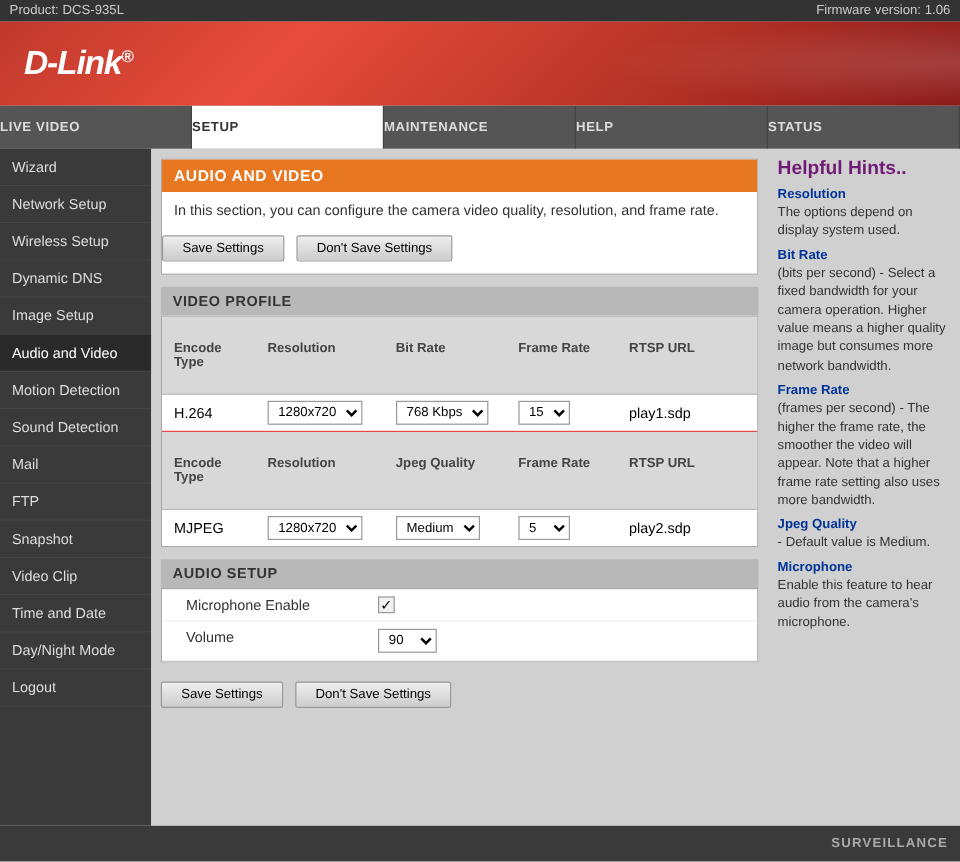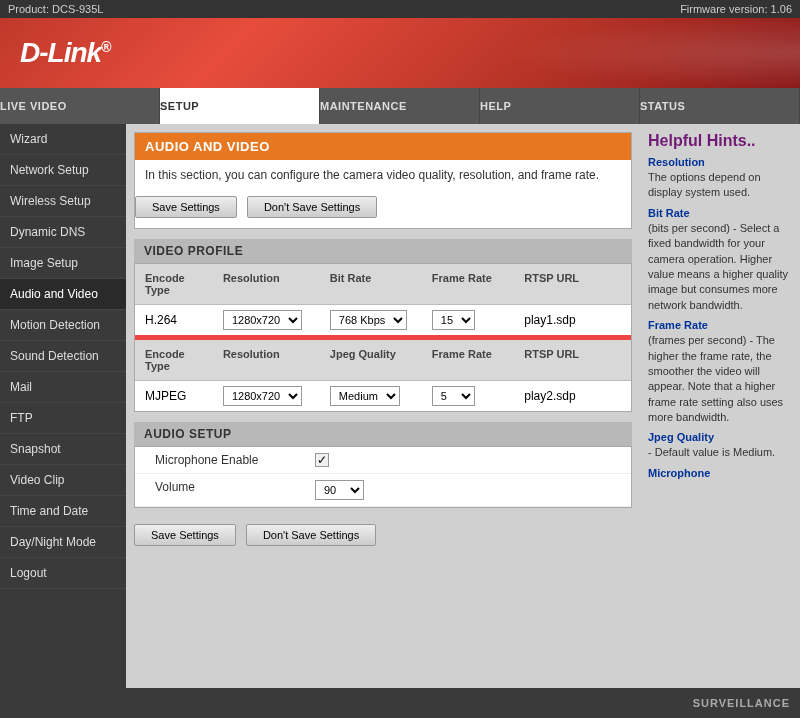--- a/index.html
+++ b/index.html
@@ -145,30 +145,30 @@
     }
     .profile-box {
       background: white;
       border: 1px solid #aaa;
       margin-bottom: 10px;
     }
     .profile-row {
       display: flex;
       align-items: center;
       padding: 5px 10px;
-      border-bottom: 5px solid #ef4444;
+      border-bottom: 1px solid #ef4444;
       gap: 15px;
     }
     .profile-row:last-child { border-bottom: none; }
     .col-header {
       background: #d8d8d8;
       color: #444;
       font-size: 11px;
       font-weight: bold;
-      padding: 8px 10px;
+      padding: 20px 10px;
       display: flex;
       gap: 15px;
       border-bottom: 1px solid #bbb;
     }
     .col-encode { width: 65px; }
     .col-res { width: 95px; }
     .col-bitrate { width: 90px; }
     .col-framerate { width: 80px; }
     .col-rtsp { width: 100px; }
 
@@ -421,19 +421,20 @@
     <div class="hints-title">Helpful Hints..</div>
     <div class="hint-section-title">Resolution</div>
     <div class="hint-text">The options depend on display system used.</div>
     <div class="hint-section-title">Bit Rate</div>
     <div class="hint-text">(bits per second) - Select a fixed bandwidth for your camera operation. Higher value means a higher quality image but consumes more network bandwidth.</div>
     <div class="hint-section-title">Frame Rate</div>
     <div class="hint-text">(frames per second) - The higher the frame rate, the smoother the video will appear. Note that a higher frame rate setting also uses more bandwidth.</div>
     <div class="hint-section-title">Jpeg Quality</div>
     <div class="hint-text">- Default value is Medium.</div>
     <div class="hint-section-title">Microphone</div>
+    <div class="hint-text">Enable this feature to hear audio from the camera's microphone.</div>
   </div>
 
 </div>
 
 <div class="bottom-bar">
   <span>SURVEILLANCE</span>
 </div>
 
 </body></html>

